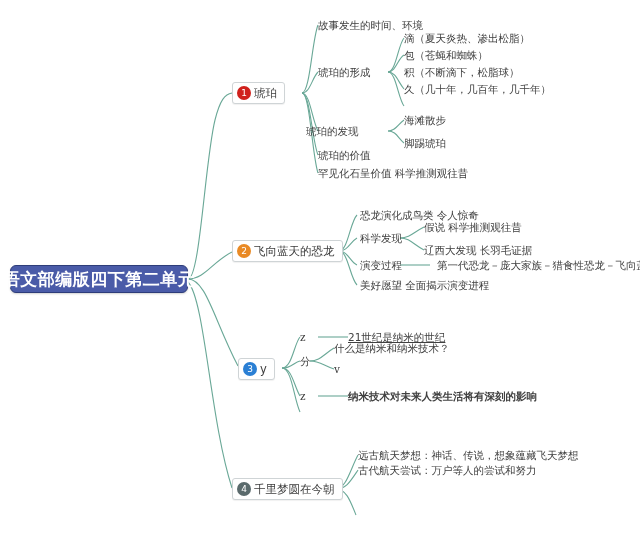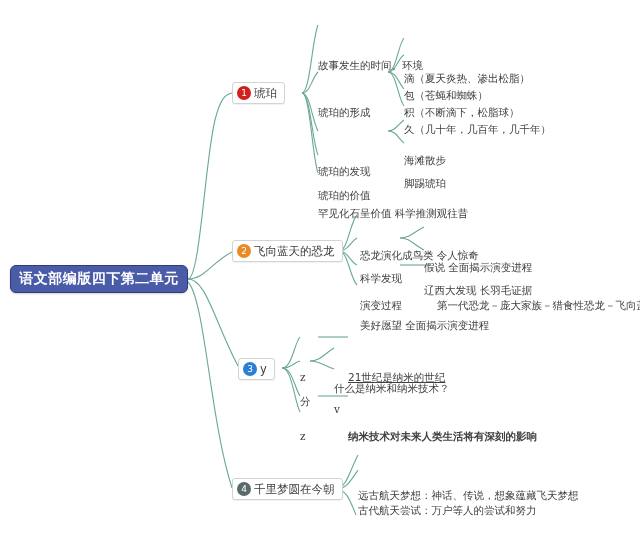--- a/index.html
+++ b/index.html
@@ -37,21 +37,21 @@
   
   .root-node {
     left: 10px;
     top: 265px;
     width: 178px;
     height: 28px;
     background: #4a5ba8;
     border: 1px solid #2e3d7a;
     border-radius: 6px;
     color: #ffffff;
-    font-size: 14px;
+    font-size: 17px;
     font-weight: bold;
     letter-spacing: 0.5px;
     display: flex;
     align-items: center;
     justify-content: center;
     box-shadow: 0 1px 2px rgba(0,0,0,0.18);
   }
   
   .branch-node {
     background: #ffffff;
@@ -88,21 +88,20 @@
   .node-3 { left: 238px; top: 358px; }
   .node-4 { left: 232px; top: 478px; }
 
   
   .leaf {
     position: absolute;
     font-size: 10.5px;
     color: #404040;
     white-space: nowrap;
     line-height: 12px;
-    margin-top: 40px;
   }
   .leaf-mono {
     font-family: "DejaVu Serif", "Liberation Serif", serif;
     font-size: 10.5px;
     color: #3a3a3a;
   }
 </style>
 </head>
 <body>
 
@@ -170,36 +169,36 @@
 
   <div class="leaf" style="left:318px; top:19px;">故事发生的时间、环境</div>
 
   <div class="leaf" style="left:318px; top:66px;">琥珀的形成</div>
 
   <div class="leaf" style="left:404px; top:32px;">滴（夏天炎热、渗出松脂）</div>
   <div class="leaf" style="left:404px; top:49px;">包（苍蝇和蜘蛛）</div>
   <div class="leaf" style="left:404px; top:66px;">积（不断滴下，松脂球）</div>
   <div class="leaf" style="left:404px; top:83px;">久（几十年，几百年，几千年）</div>
 
-  <div class="leaf" style="left:318px; top:125px;text-align:center;">琥珀的发现</div>
+  <div class="leaf" style="left:306px; top:125px;text-align:center;">琥珀的发现</div>
   <div class="leaf" style="left:404px; top:114px;">海滩散步</div>
   <div class="leaf" style="left:404px; top:137px;text-align:right;">脚踢琥珀</div>
 
   <div class="leaf" style="left:318px; top:149px;">琥珀的价值</div>
   <div class="leaf" style="left:318px; top:167px;">罕见化石呈价值 科学推测观往昔</div>
 
   <div class="node branch-node node-2">
     <span class="badge badge-2">2</span>
     <span>飞向蓝天的恐龙</span>
   </div>
 
   <div class="leaf" style="left:360px; top:209px;">恐龙演化成鸟类 令人惊奇</div>
 
   <div class="leaf" style="left:360px; top:232px;">科学发现</div>
-  <div class="leaf" style="left:424px; top:221px;">假说 全面揭示演变进程</div>
+  <div class="leaf" style="left:424px; top:221px;">假说 科学推测观往昔</div>
   <div class="leaf" style="left:424px; top:244px;">辽西大发现 长羽毛证据</div>
 
   <div class="leaf" style="left:360px; top:259px;">演变过程</div>
   <div class="leaf" style="left:437px; top:259px;">第一代恐龙－庞大家族－猎食性恐龙－飞向蓝天</div>
 
   <div class="leaf" style="left:360px; top:279px;">美好愿望 全面揭示演变进程</div>
 
   <div class="node branch-node node-3">
     <span class="badge badge-3">3</span>
     <span>y</span>

